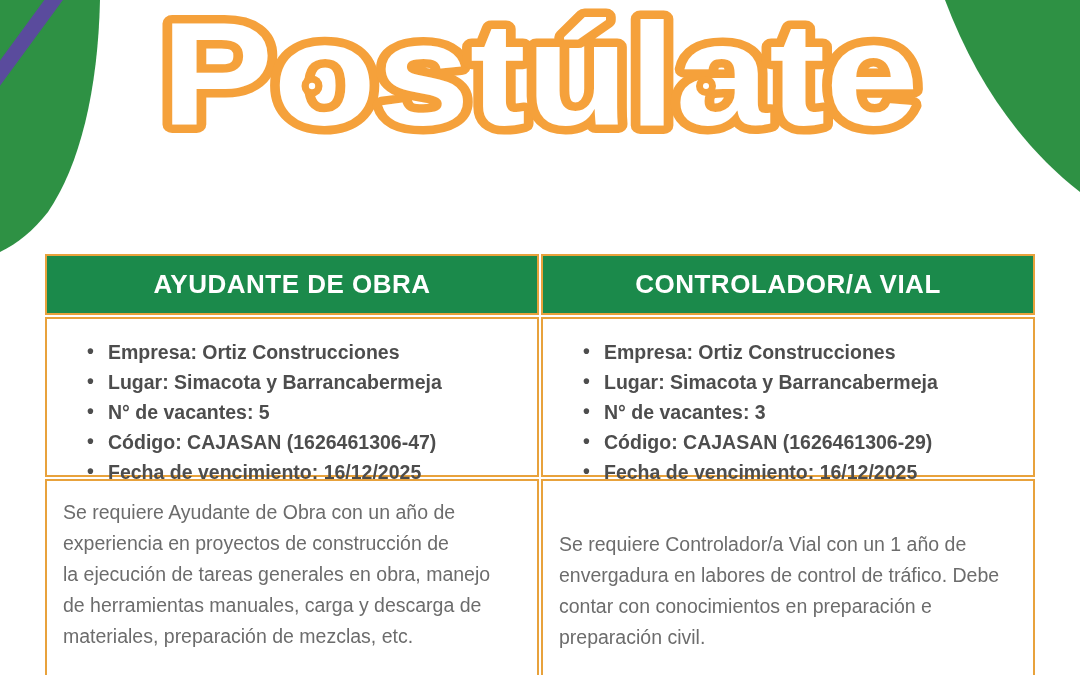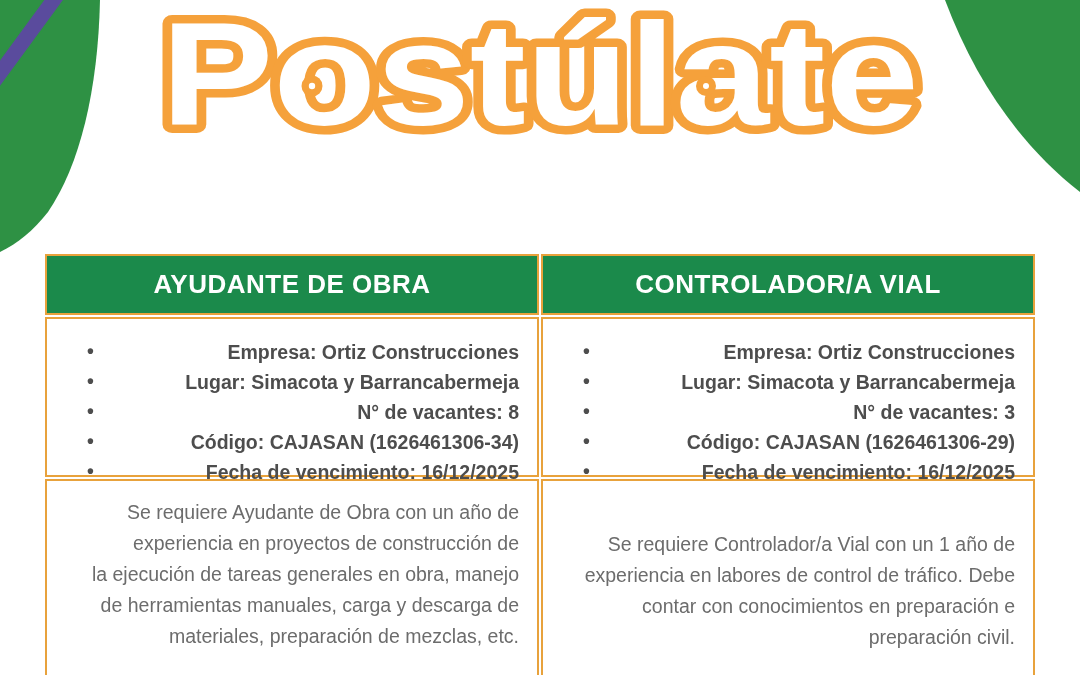--- a/index.html
+++ b/index.html
@@ -48,21 +48,20 @@
     height: 440px;
     display: grid;
     grid-template-columns: 1fr 1fr;
     grid-template-rows: 61px 160px 1fr;
     gap: 2px;
   }
   .cell {
     border: 2px solid #E8A23C;
     background: #ffffff;
     box-sizing: border-box;
-    text-align: right;
   }
   .job-header {
     background: #1B8A4B;
     display: flex;
     align-items: center;
     justify-content: center;
     color: #ffffff;
     font-weight: 700;
     font-size: 26px;
     letter-spacing: 0.5px;
@@ -123,22 +122,22 @@
       <span>AYUDANTE DE OBRA</span>
     </div>
     <div class="cell job-header">
       <span>CONTROLADOR/A VIAL</span>
     </div>
 
     <div class="cell">
       <ul class="job-details">
         <li>Empresa: Ortiz Construcciones</li>
         <li>Lugar: Simacota y Barrancabermeja</li>
-        <li>N° de vacantes: 8</li>
-        <li>Código: CAJASAN (1626461306-34)</li>
+        <li>N° de vacantes: 5</li>
+        <li>Código: CAJASAN (1626461306-47)</li>
         <li>Fecha de vencimiento: 16/12/2025</li>
       </ul>
     </div>
     <div class="cell">
       <ul class="job-details">
         <li>Empresa: Ortiz Construcciones</li>
         <li>Lugar: Simacota y Barrancabermeja</li>
         <li>N° de vacantes: 3</li>
         <li>Código: CAJASAN (1626461306-29)</li>
         <li>Fecha de vencimiento: 16/12/2025</li>
@@ -147,19 +146,19 @@
 
     <div class="cell job-desc">
       <div>Se requiere Ayudante de Obra con un año de</div>
       <div>experiencia en proyectos de construcción de</div>
       <div>la ejecución de tareas generales en obra, manejo</div>
       <div>de herramientas manuales, carga y descarga de</div>
       <div>materiales, preparación de mezclas, etc.</div>
     </div>
     <div class="cell job-desc centered">
       <div>Se requiere Controlador/a Vial con un 1 año de</div>
-      <div>experiencia en labores de control de tráfico. Debe</div>
+      <div>envergadura en labores de control de tráfico. Debe</div>
       <div>contar con conocimientos en preparación e</div>
       <div>preparación civil.</div>
     </div>
 
   </div>
 </div>
 
 </body></html>

